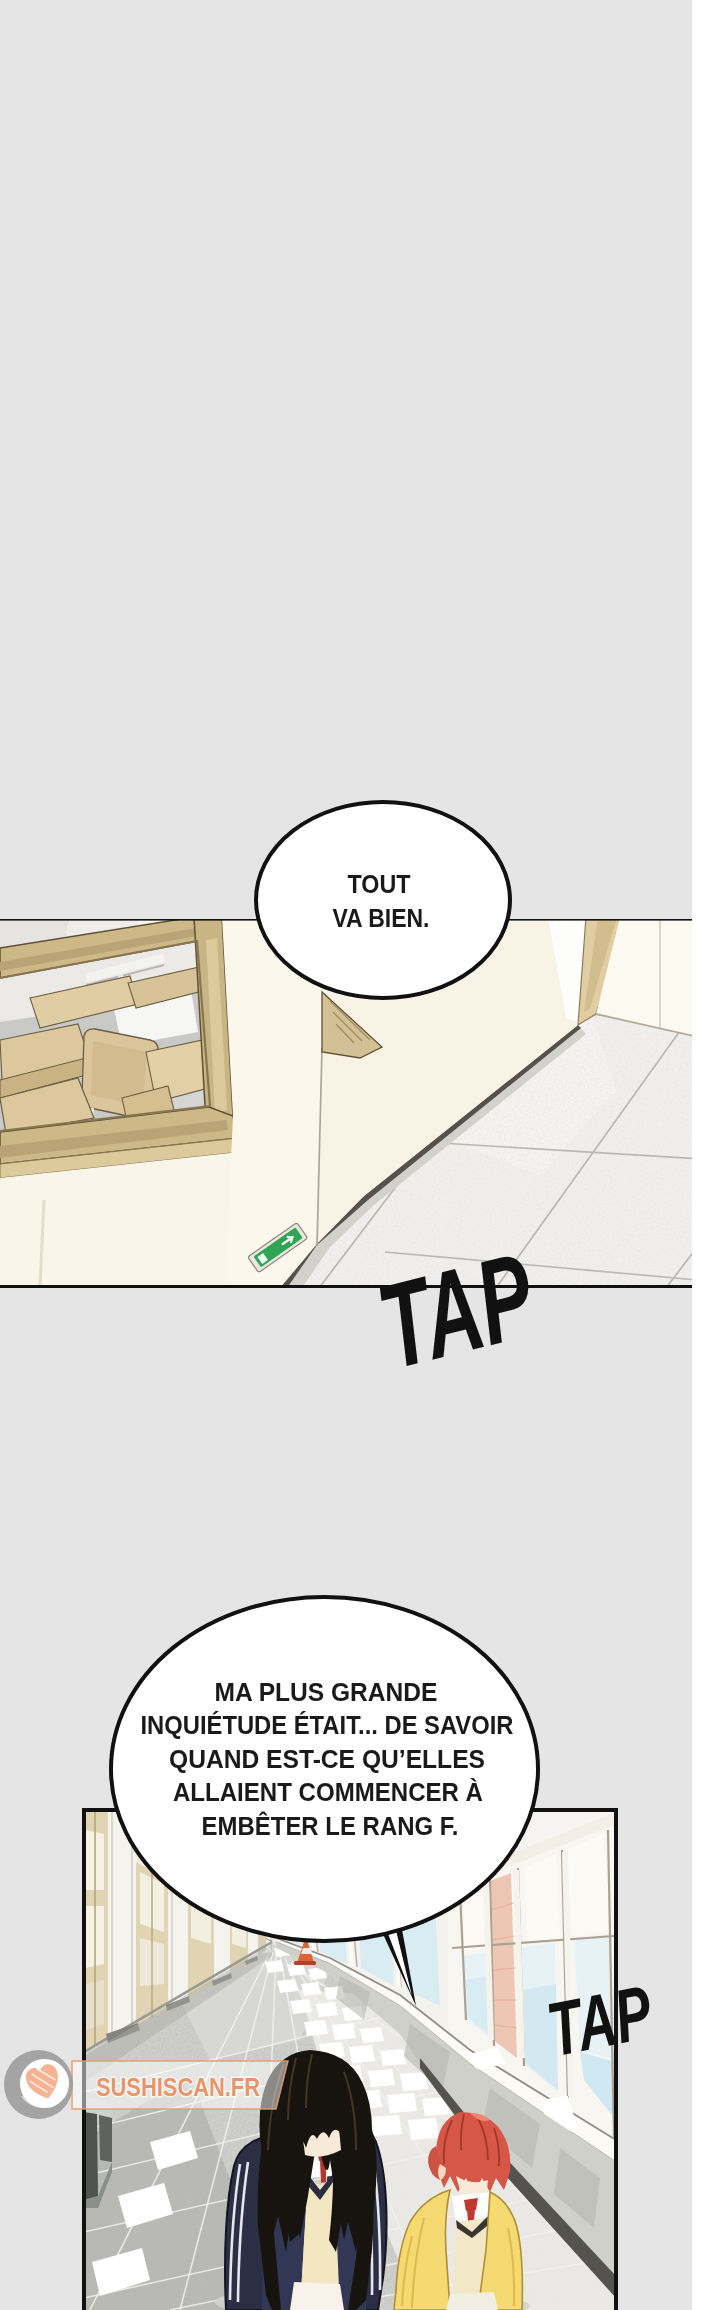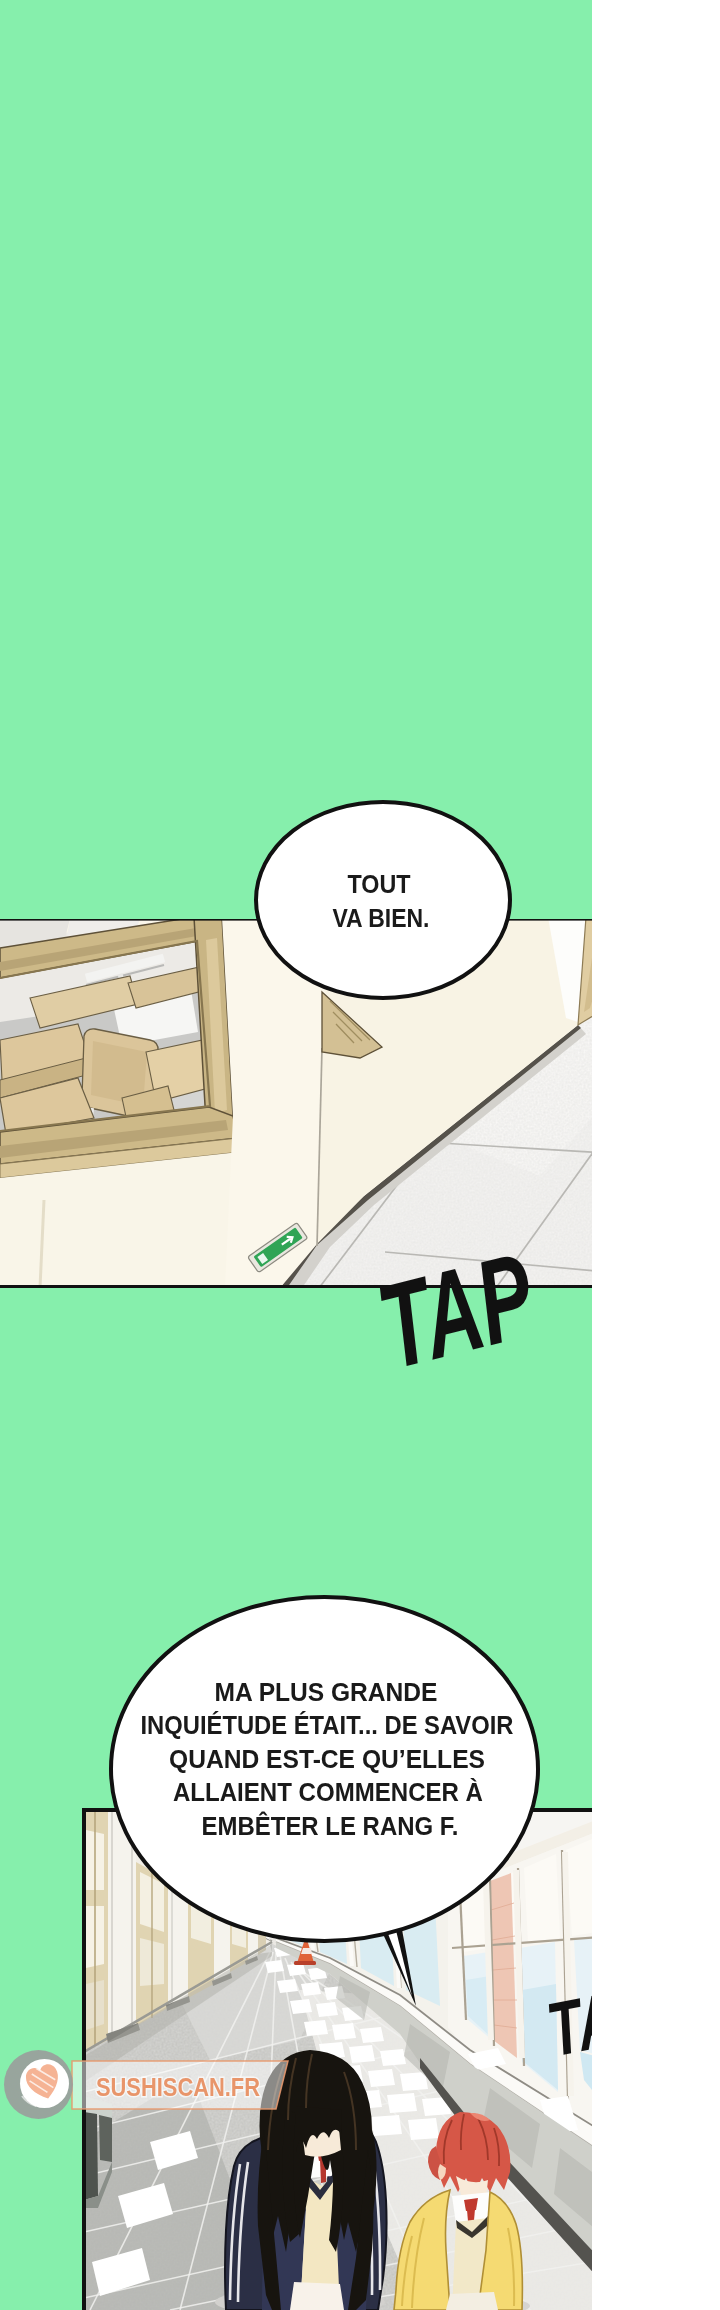--- a/index.html
+++ b/index.html
@@ -1,16 +1,16 @@
 <!DOCTYPE html>
 <html><head>
 <meta charset="utf-8">
 <style>
   html,body{margin:0;padding:0;background:#ffffff;}
-  #page{position:relative;width:592px;height:2310px;background:#86efac;overflow:hidden;
+  #page{position:relative;width:692px;height:2310px;background:#e5e5e5;overflow:hidden;
         font-family:"Liberation Sans",sans-serif;}
   text{font-family:"Liberation Sans",sans-serif;}
 </style>
 </head>
 <body>
 <div id="page">
 <svg width="720" height="2310" viewBox="0 0 720 2310">
 <defs>
   <filter id="speck" x="0" y="0" width="100%" height="100%">
     <feTurbulence type="fractalNoise" baseFrequency="0.5" numOctaves="2" result="n"></feTurbulence>

